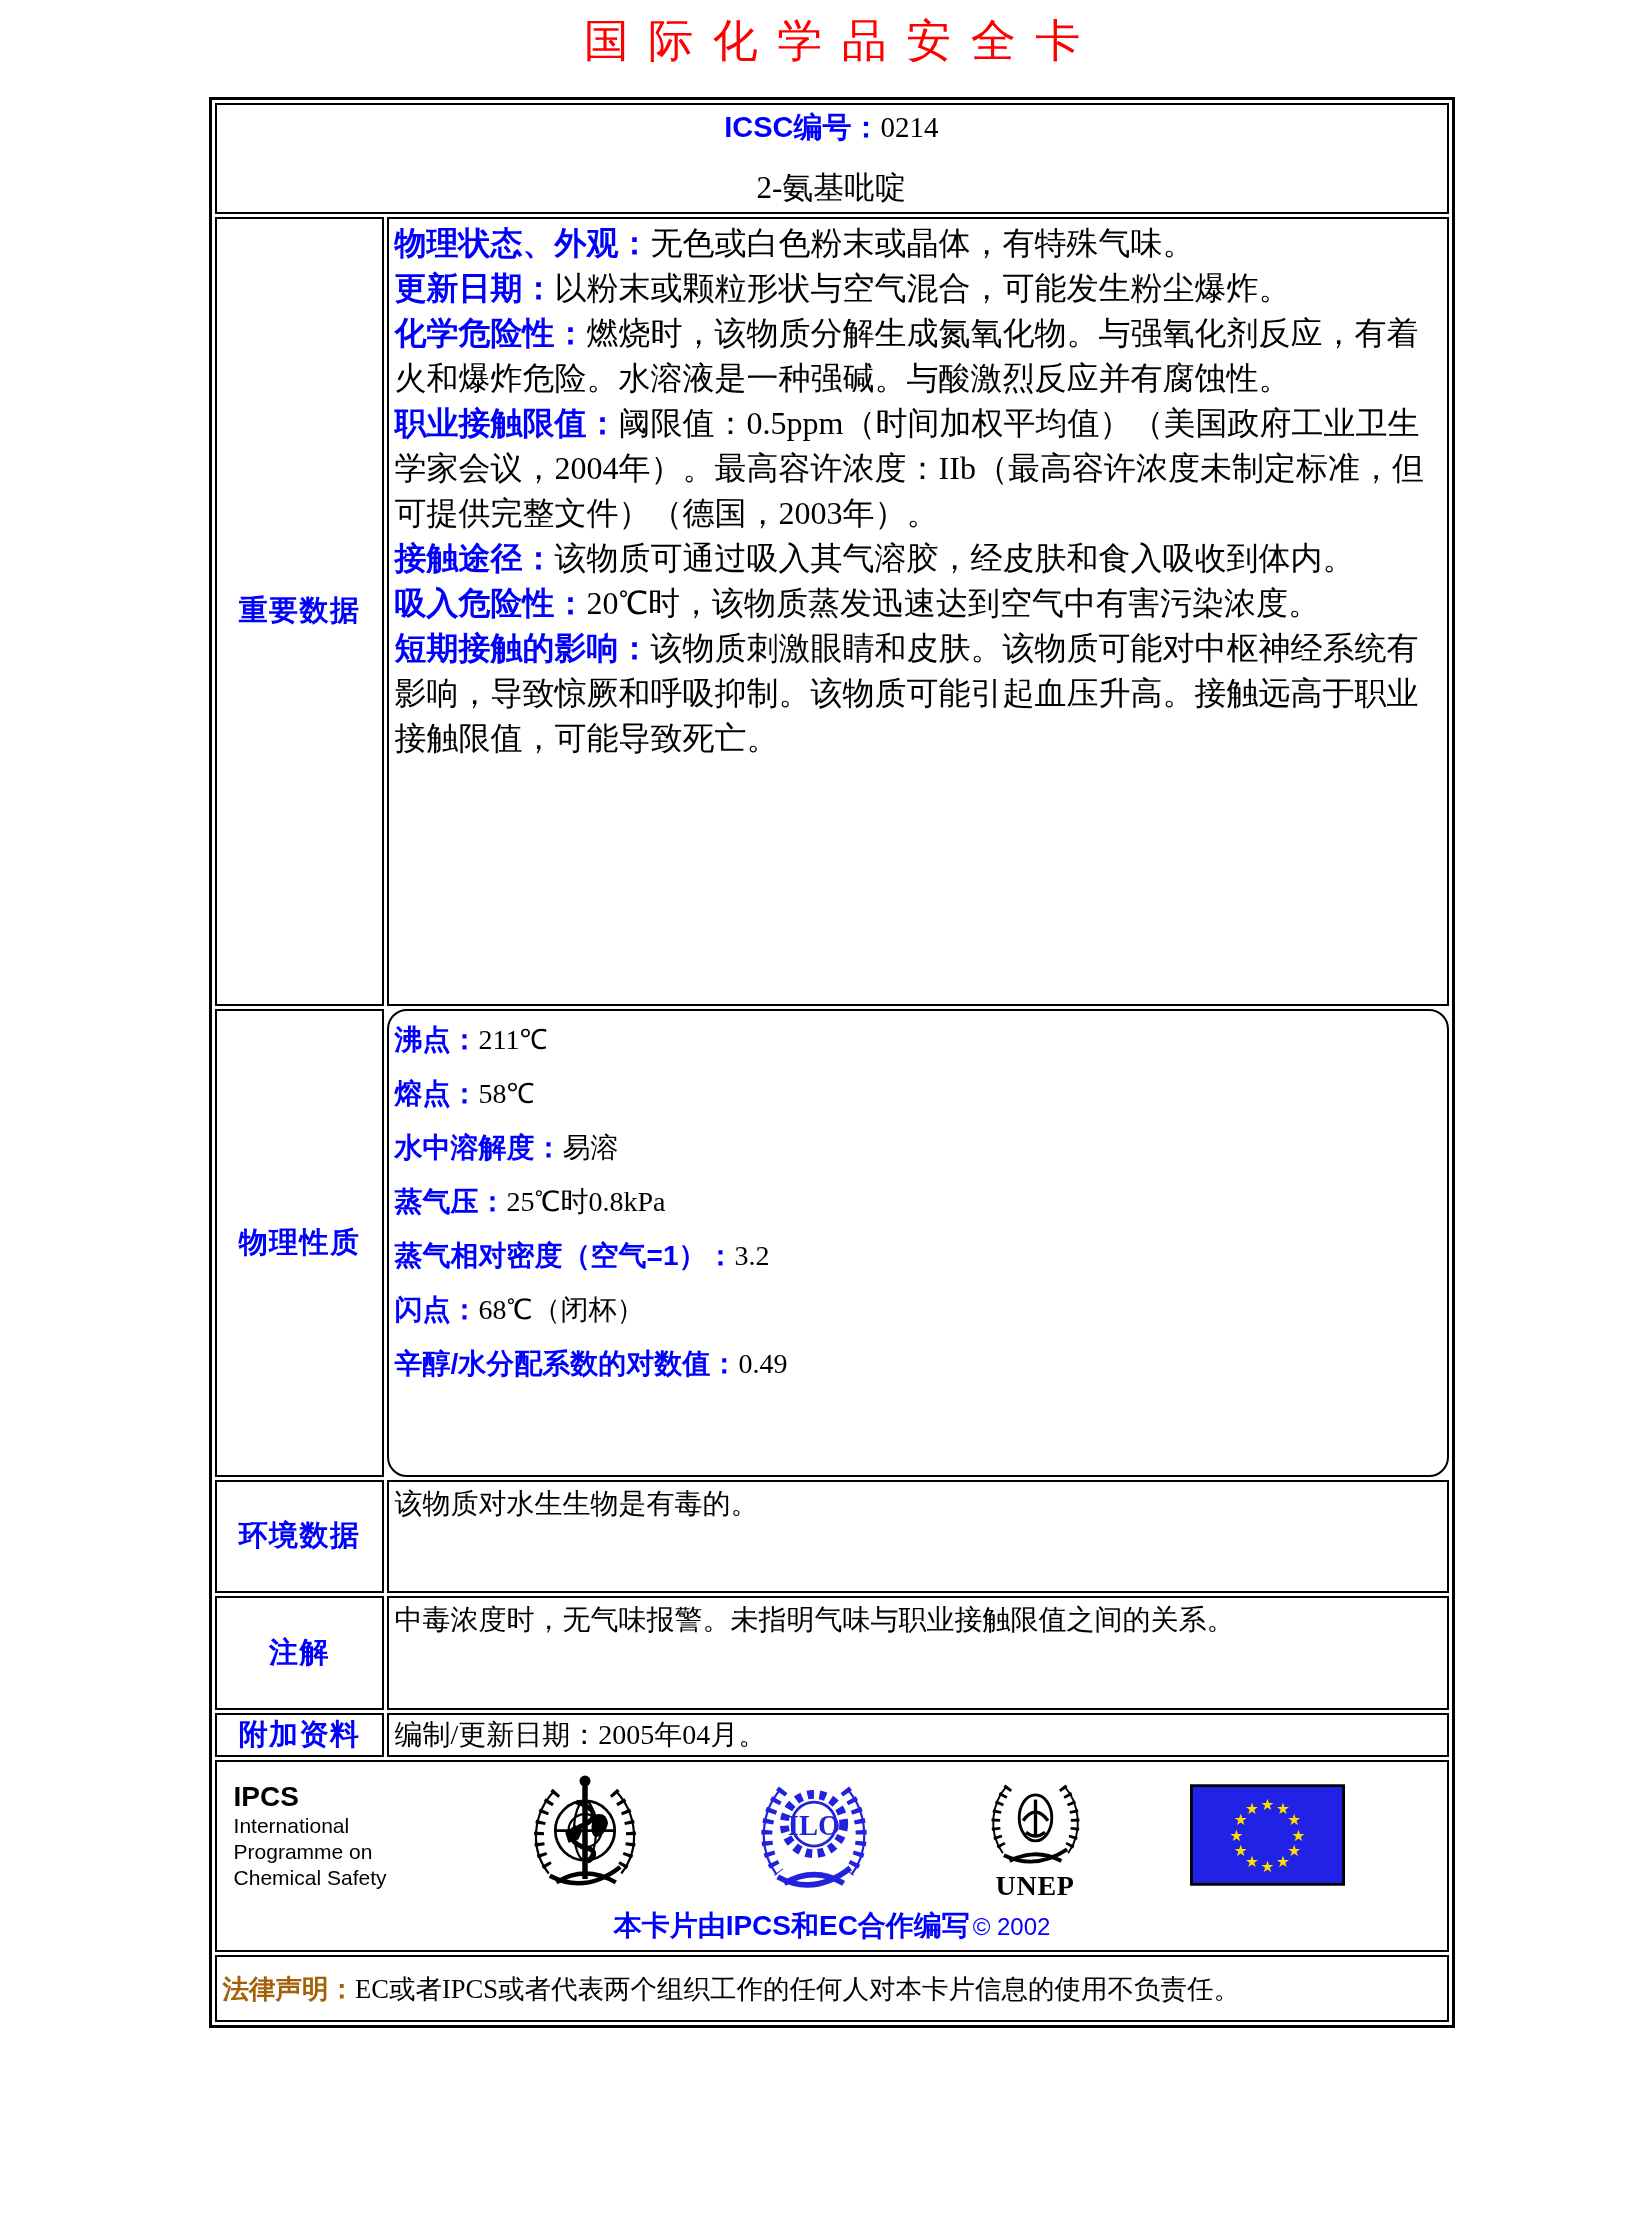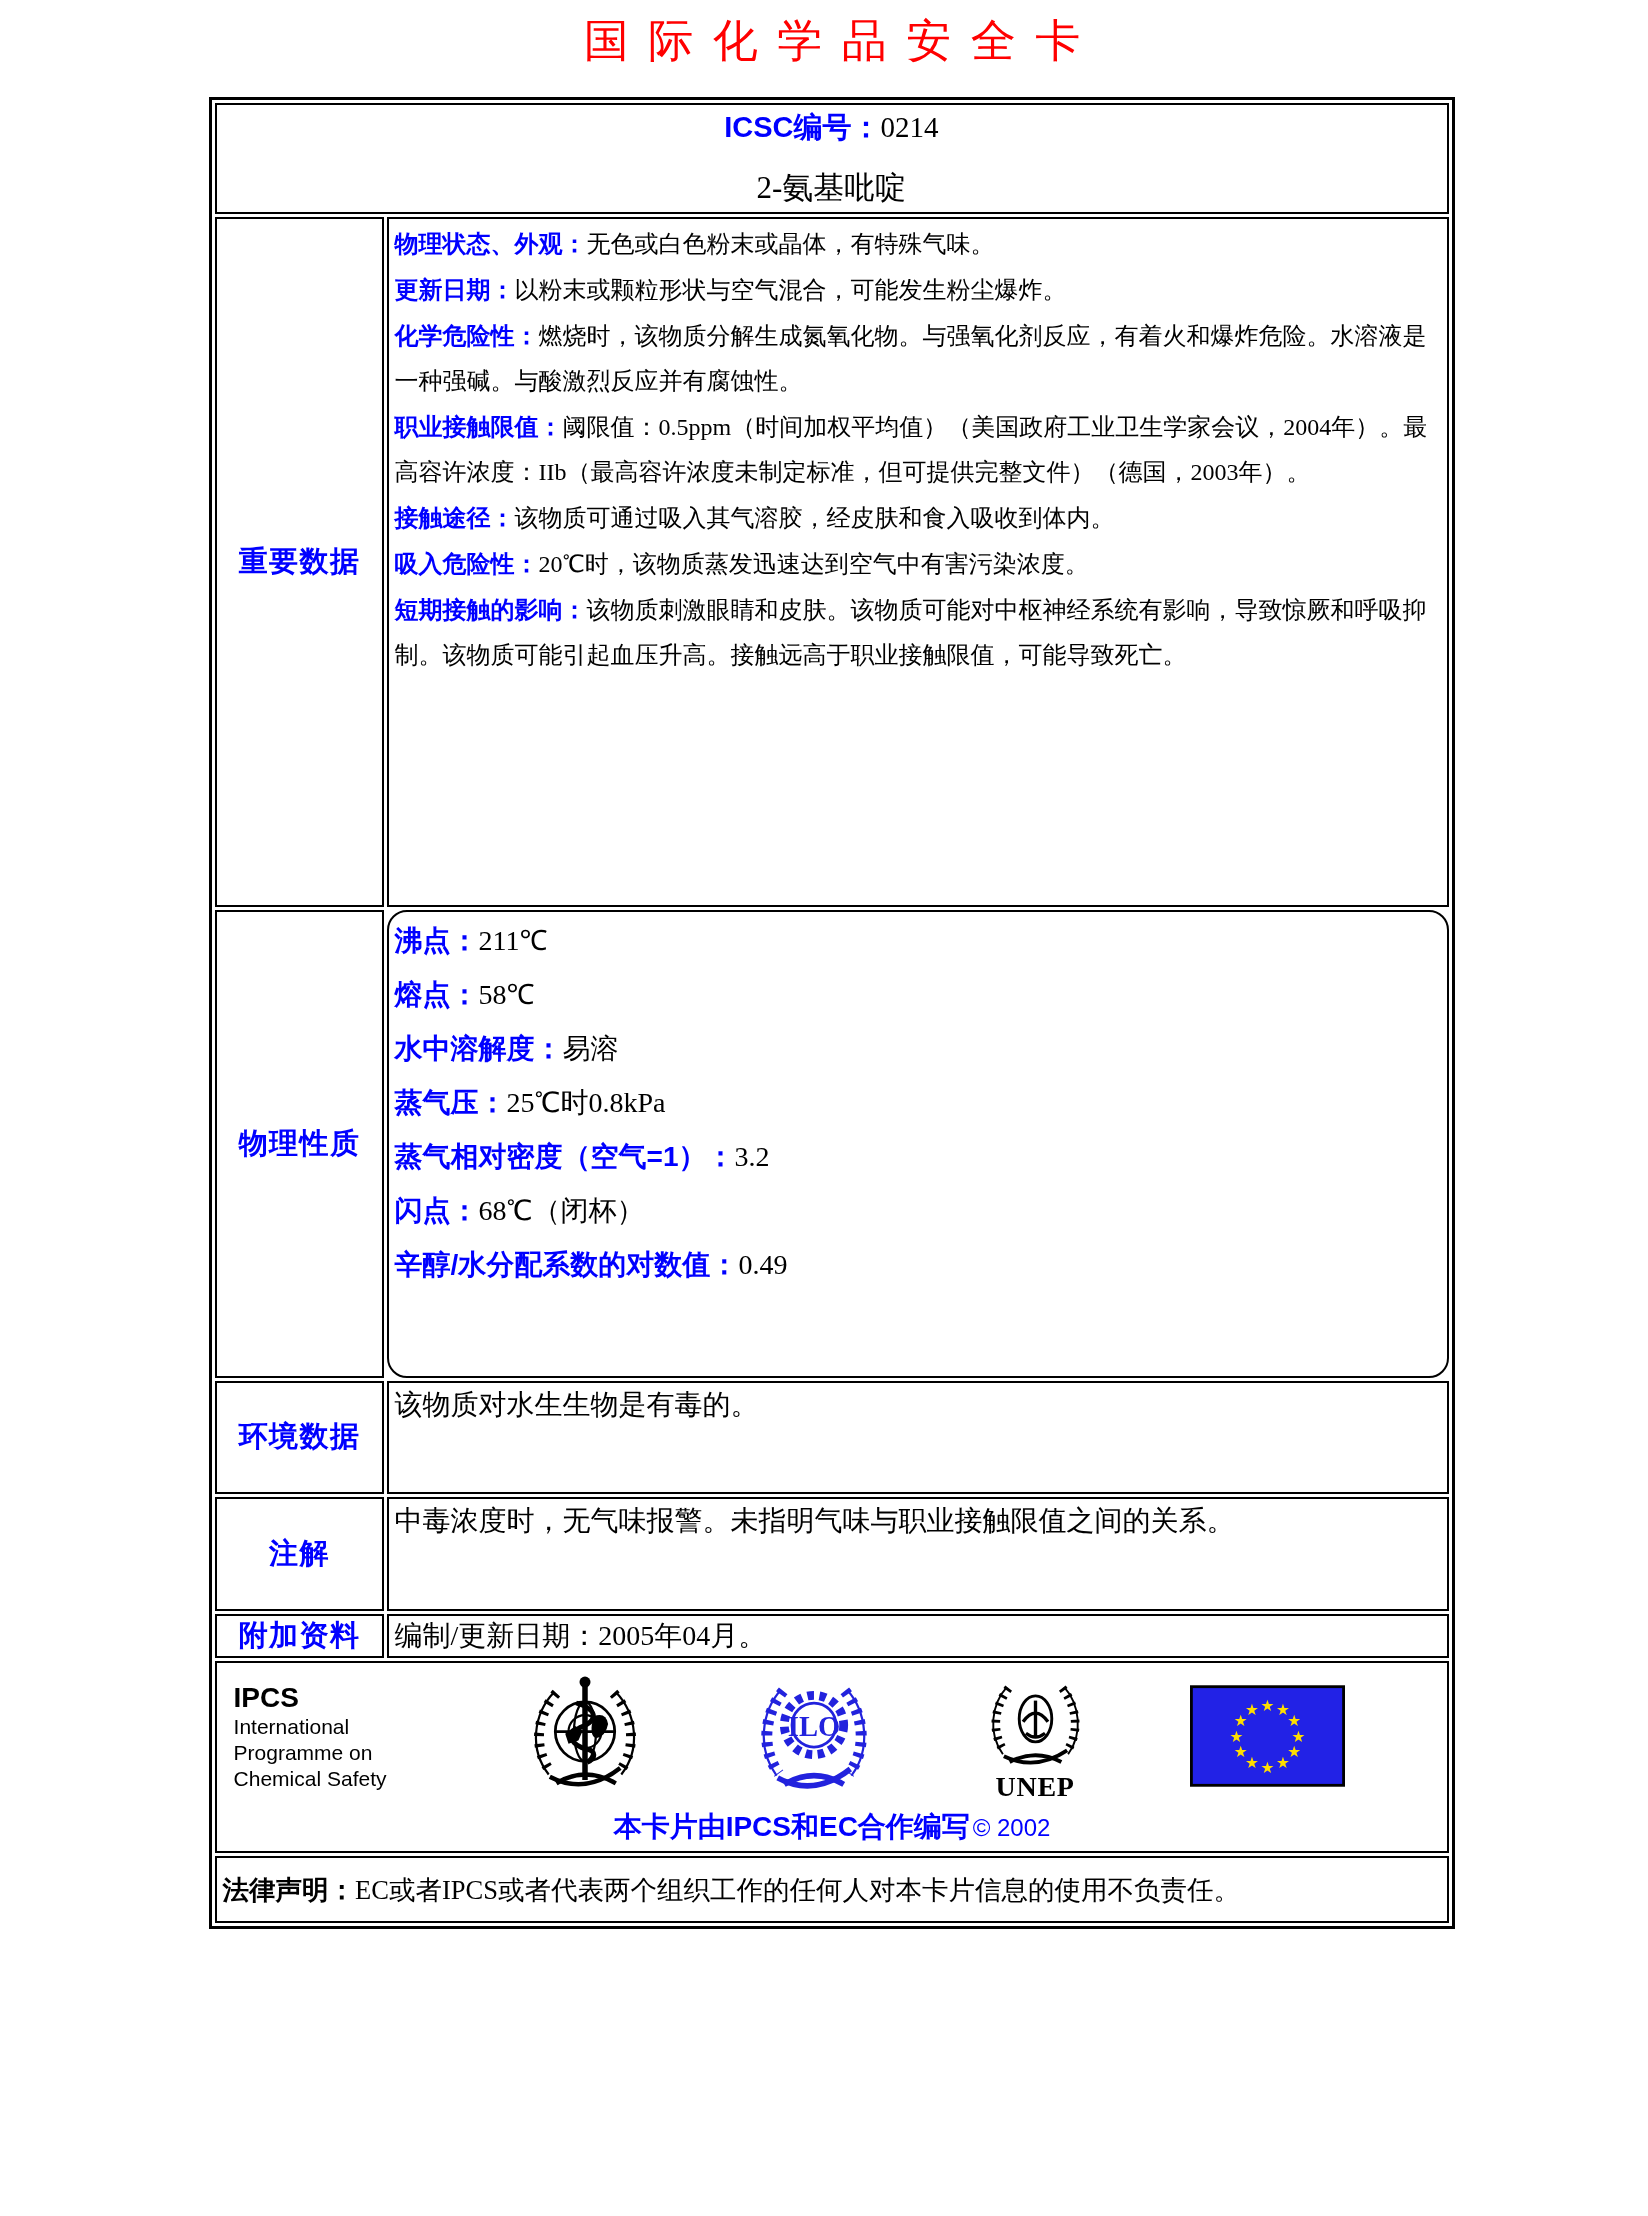--- a/index.html
+++ b/index.html
@@ -26,38 +26,38 @@
   td.label-cell{
     width:169px;vertical-align:middle;text-align:center;padding:0;
     color:var(--blue);font-family:"Liberation Sans",sans-serif;
     font-weight:bold;font-size:29px;letter-spacing:1.4px;white-space:nowrap;
   }
   .hdr{display:flex;justify-content:space-between;align-items:center;height:100%;font-size:29px;flex-direction:column;}
   .hdr-left{white-space:nowrap;}
   .hdr-right{white-space:nowrap;font-size:31px;margin-top:19px;}
   .blue-label{color:var(--blue);font-family:"Liberation Sans",sans-serif;font-weight:bold;}
   td.header-cell{height:67px;vertical-align:middle;}
-  td.important-cell{height:690px;font-size:24px;line-height:45px;}
+  td.important-cell{height:789px;font-size:32px;line-height:45px;}
   td.physical-cell{height:468px;font-size:28px;line-height:54px;border-radius:20px;}
   td.env-cell{height:113px;font-size:28px;line-height:40px;}
   td.notes-cell{height:114px;font-size:28px;line-height:40px;}
   td.additional-cell{height:42px;font-size:28px;vertical-align:middle;line-height:33px;}
   td.logos-cell{height:188px;vertical-align:middle;padding:5.6px 11px;}
   td.legal-cell{height:67px;vertical-align:middle;font-size:26.5px;}
   .item{display:block;}
   .logos-row{display:flex;justify-content:space-between;align-items:center;padding:0 91px 0 5.6px;}
   .ipcs-block{width:188px;font-family:"Liberation Sans",sans-serif;color:#000;}
   .ipcs-title{font-size:28px;font-weight:bold;line-height:32px;}
   .ipcs-sub{font-size:21px;line-height:26px;}
   .logo-box{display:flex;flex-direction:column;align-items:center;}
   .unep-label{font-family:"Liberation Serif",serif;font-weight:bold;font-size:28px;letter-spacing:0.7px;line-height:28px;margin-top:-7px;}
   .copyright-line{text-align:center;margin-top:1.4px;color:var(--blue);white-space:nowrap;}
   .copyright-text{font-family:"Liberation Sans",sans-serif;font-weight:bold;font-size:28px;}
   .copyright-year{font-family:"Liberation Sans",sans-serif;font-size:24px;}
-  .legal-label{font-family:"Liberation Sans",sans-serif;font-weight:bold;color:#000000;}
+  .legal-label{font-family:"Liberation Sans",sans-serif;font-weight:bold;color:#a16207;}
 </style>
 </head>
 <body>
 
 <div class="page-title">国际化学品安全卡</div>
 
 <div class="card">
   <table>
 
     <tbody>

